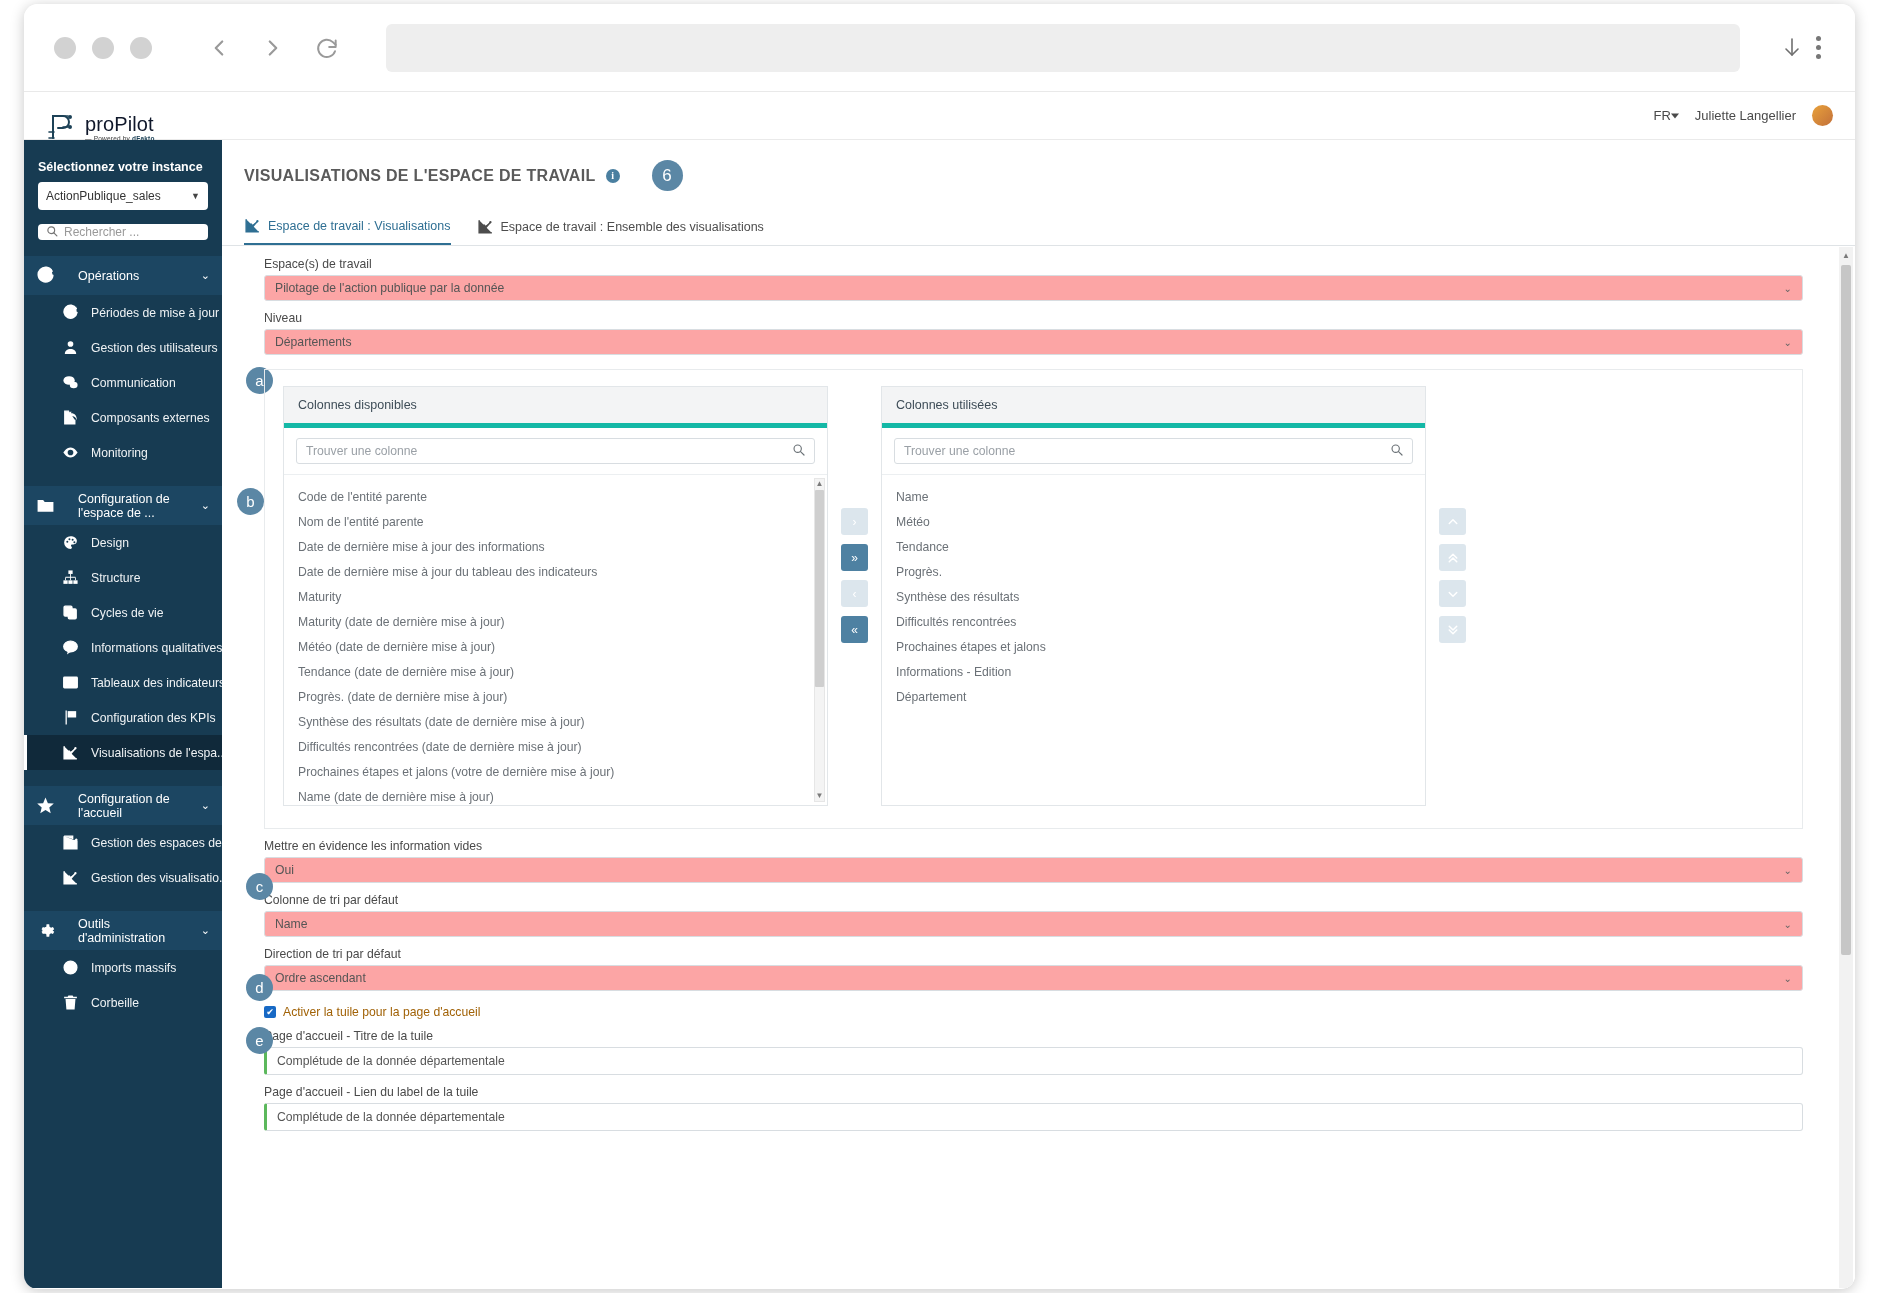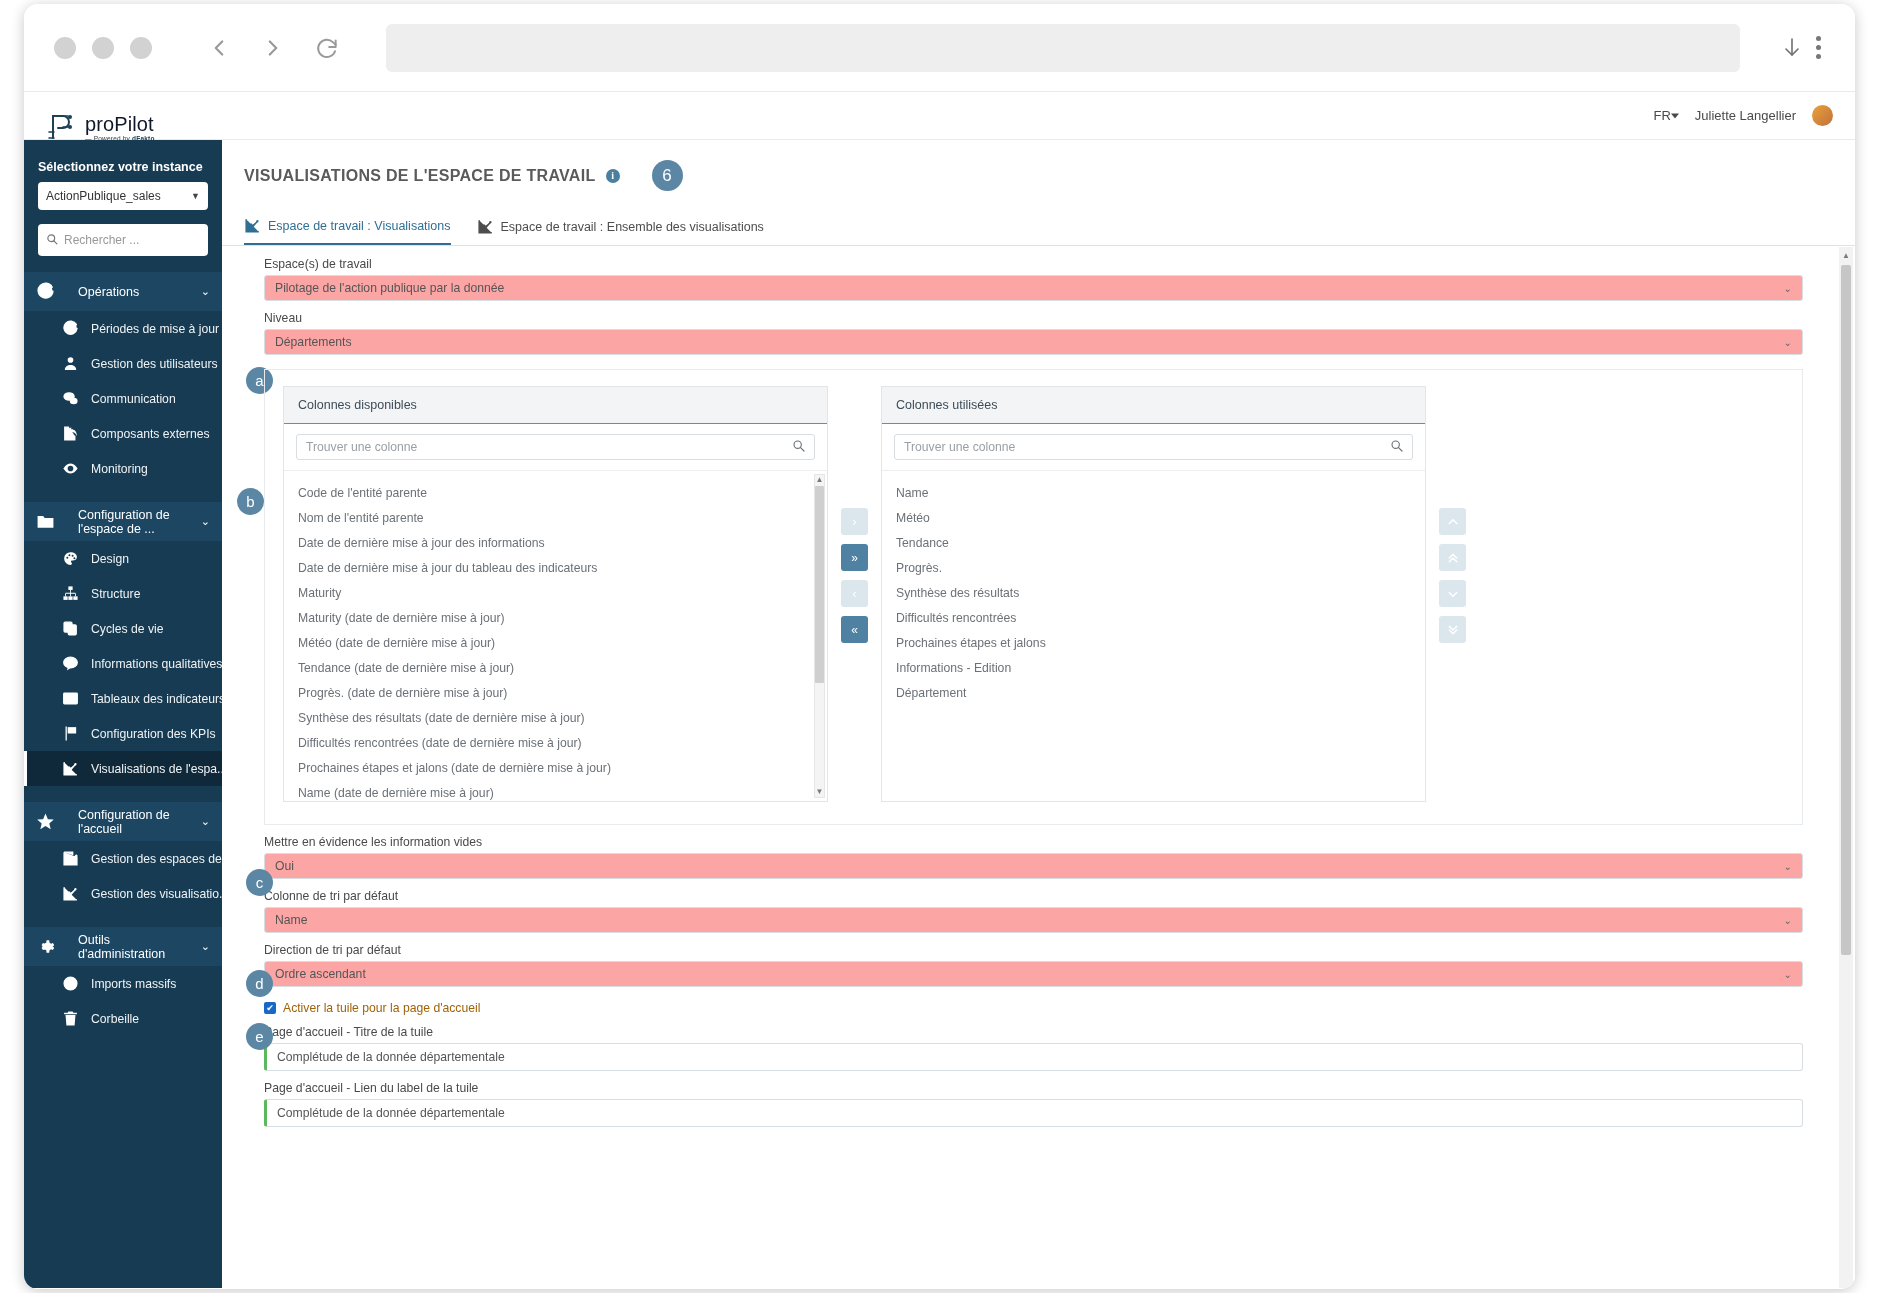--- a/index.html
+++ b/index.html
@@ -69,21 +69,21 @@
     position:relative; overflow:hidden;
   }
   .side-label { font-size:12.5px; font-weight:bold; padding:20px 14px 8px 14px; }
   .side-select {
     margin:0 14px; height:28px; background:#fff; border-radius:4px;
     display:flex; align-items:center; padding:0 8px;
     font-size:12px; color:#333; position:relative;
   }
   .side-select .caret { margin-left:auto; color:#444; font-size:9px;}
   .side-search {
-    margin:14px 14px 0 14px; height:32px; background:#fff; border-radius:4px;
+    margin:14px 14px 0 14px; height:16px; background:#fff; border-radius:4px;
     display:flex; align-items:center; gap:6px; padding:0 8px;
     font-size:12px; color:#999;
   }
   .side-group {
     display:flex; align-items:center; gap:23px;
     padding:0 12px; height:39px; font-size:12.5px;
     background:#1c4662; margin-top:16px; cursor:pointer;
   }
   .side-group .chev { margin-left:auto; font-size:11px; }
   .side-sub {
@@ -160,21 +160,21 @@
 
   
   .dual-wrap {
     margin:24px 22px 0 52px; display:flex; align-items:flex-start;
     border:0; position:relative;
   }
   .dual-panel {
     border:1px solid #e2e6e9; background:#fff; width:545px;
   }
   .dual-head {
-    background:#f3f4f5; border-bottom:1px solid #14b8a6;
+    background:#f3f4f5; border-bottom:5px solid #14b8a6;
     font-size:12.5px; color:#3d4c57; padding:11px 14px;
   }
   .dual-search-row { padding:10px 12px; border-bottom:1px solid #eceff1; }
   .dual-search {
     height:26px; border:1px solid #d8dde1; border-radius:3px;
     display:flex; align-items:center; padding:0 9px;
     font-size:12.2px; color:#9aa0a6;
   }
   .dual-search .sico { margin-left:auto; color:#6b7277; }
   .dual-list {
@@ -591,21 +591,21 @@
                   <div class="dual-item">Nom de l'entité parente</div>
                   <div class="dual-item">Date de dernière mise à jour des informations</div>
                   <div class="dual-item">Date de dernière mise à jour du tableau des indicateurs</div>
                   <div class="dual-item">Maturity</div>
                   <div class="dual-item">Maturity (date de dernière mise à jour)</div>
                   <div class="dual-item">Météo (date de dernière mise à jour)</div>
                   <div class="dual-item">Tendance (date de dernière mise à jour)</div>
                   <div class="dual-item">Progrès. (date de dernière mise à jour)</div>
                   <div class="dual-item">Synthèse des résultats (date de dernière mise à jour)</div>
                   <div class="dual-item">Difficultés rencontrées (date de dernière mise à jour)</div>
-                  <div class="dual-item">Prochaines étapes et jalons (date de dernière mise à jour)</div>
+                  <div class="dual-item">Prochaines étapes et jalons (votre de dernière mise à jour)</div>
                   <div class="dual-item">Name (date de dernière mise à jour)</div>
                   <div class="list-scroll">
                     <span class="arr">▲</span>
                     <span class="thumb" style="height:197px;"></span>
                     <span class="arr" style="margin-top:auto;">▼</span>
                   </div>
                 </div>
               </div>
 
               <div class="mid-btns">

